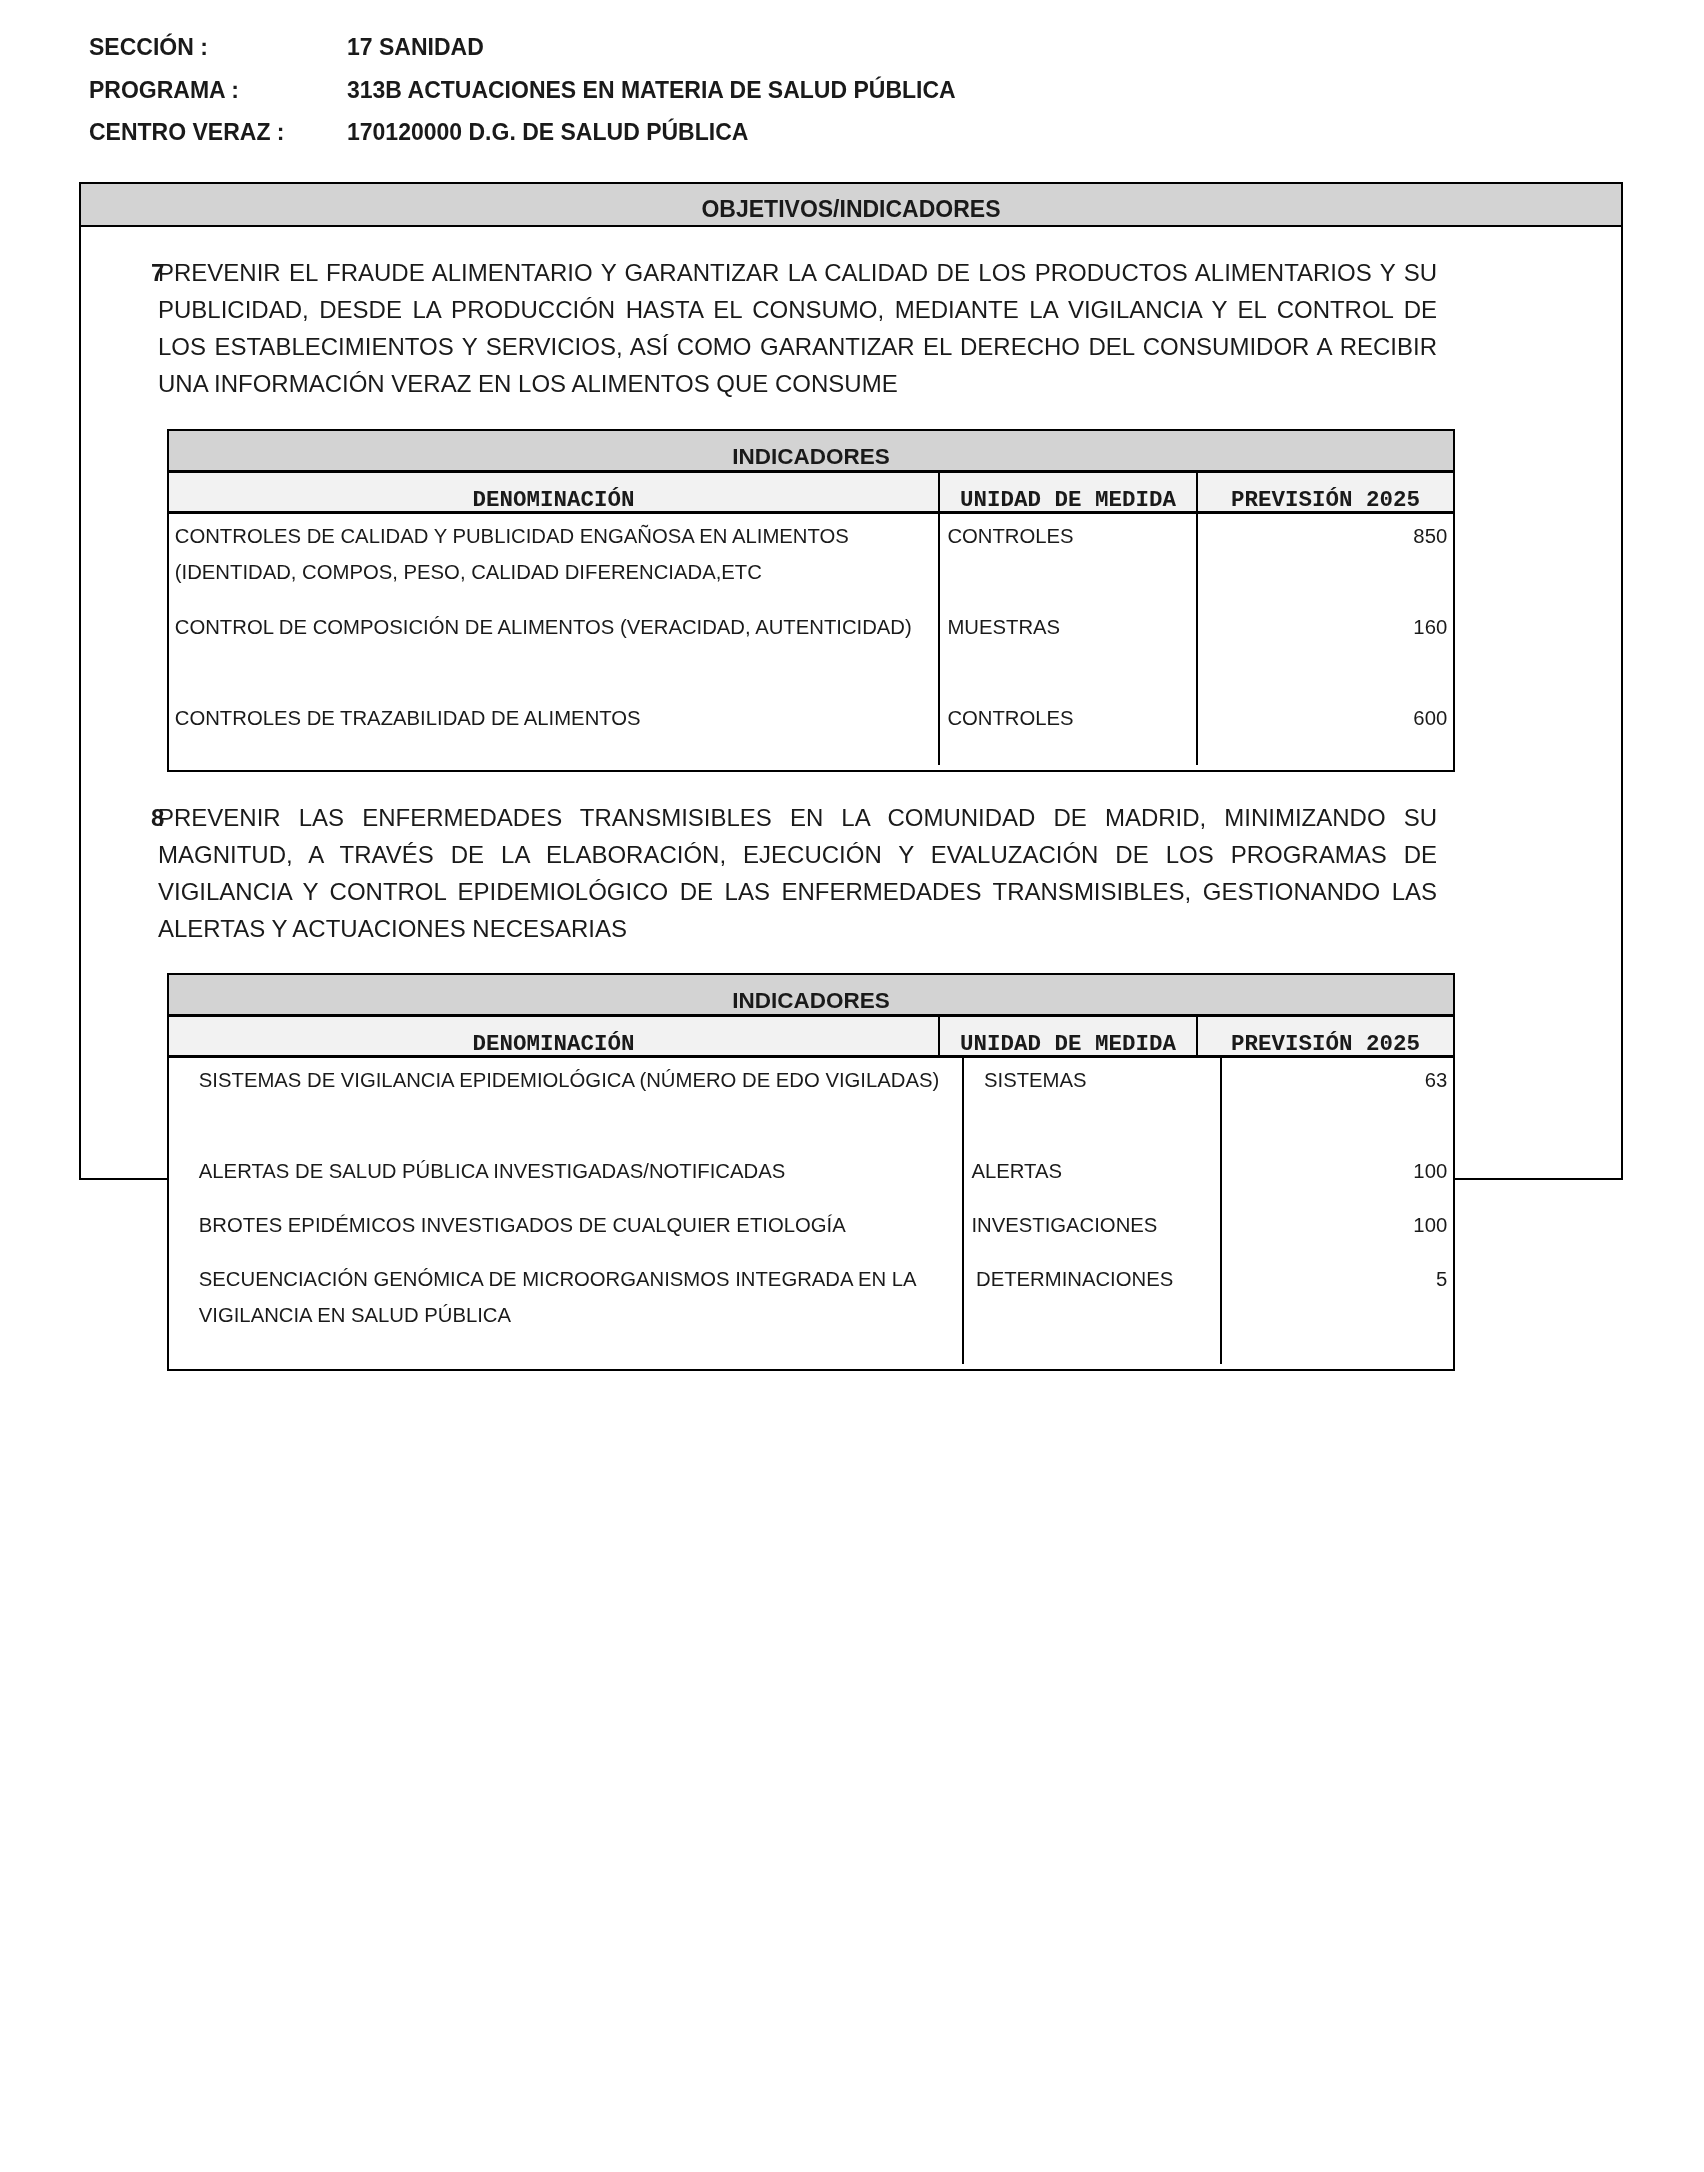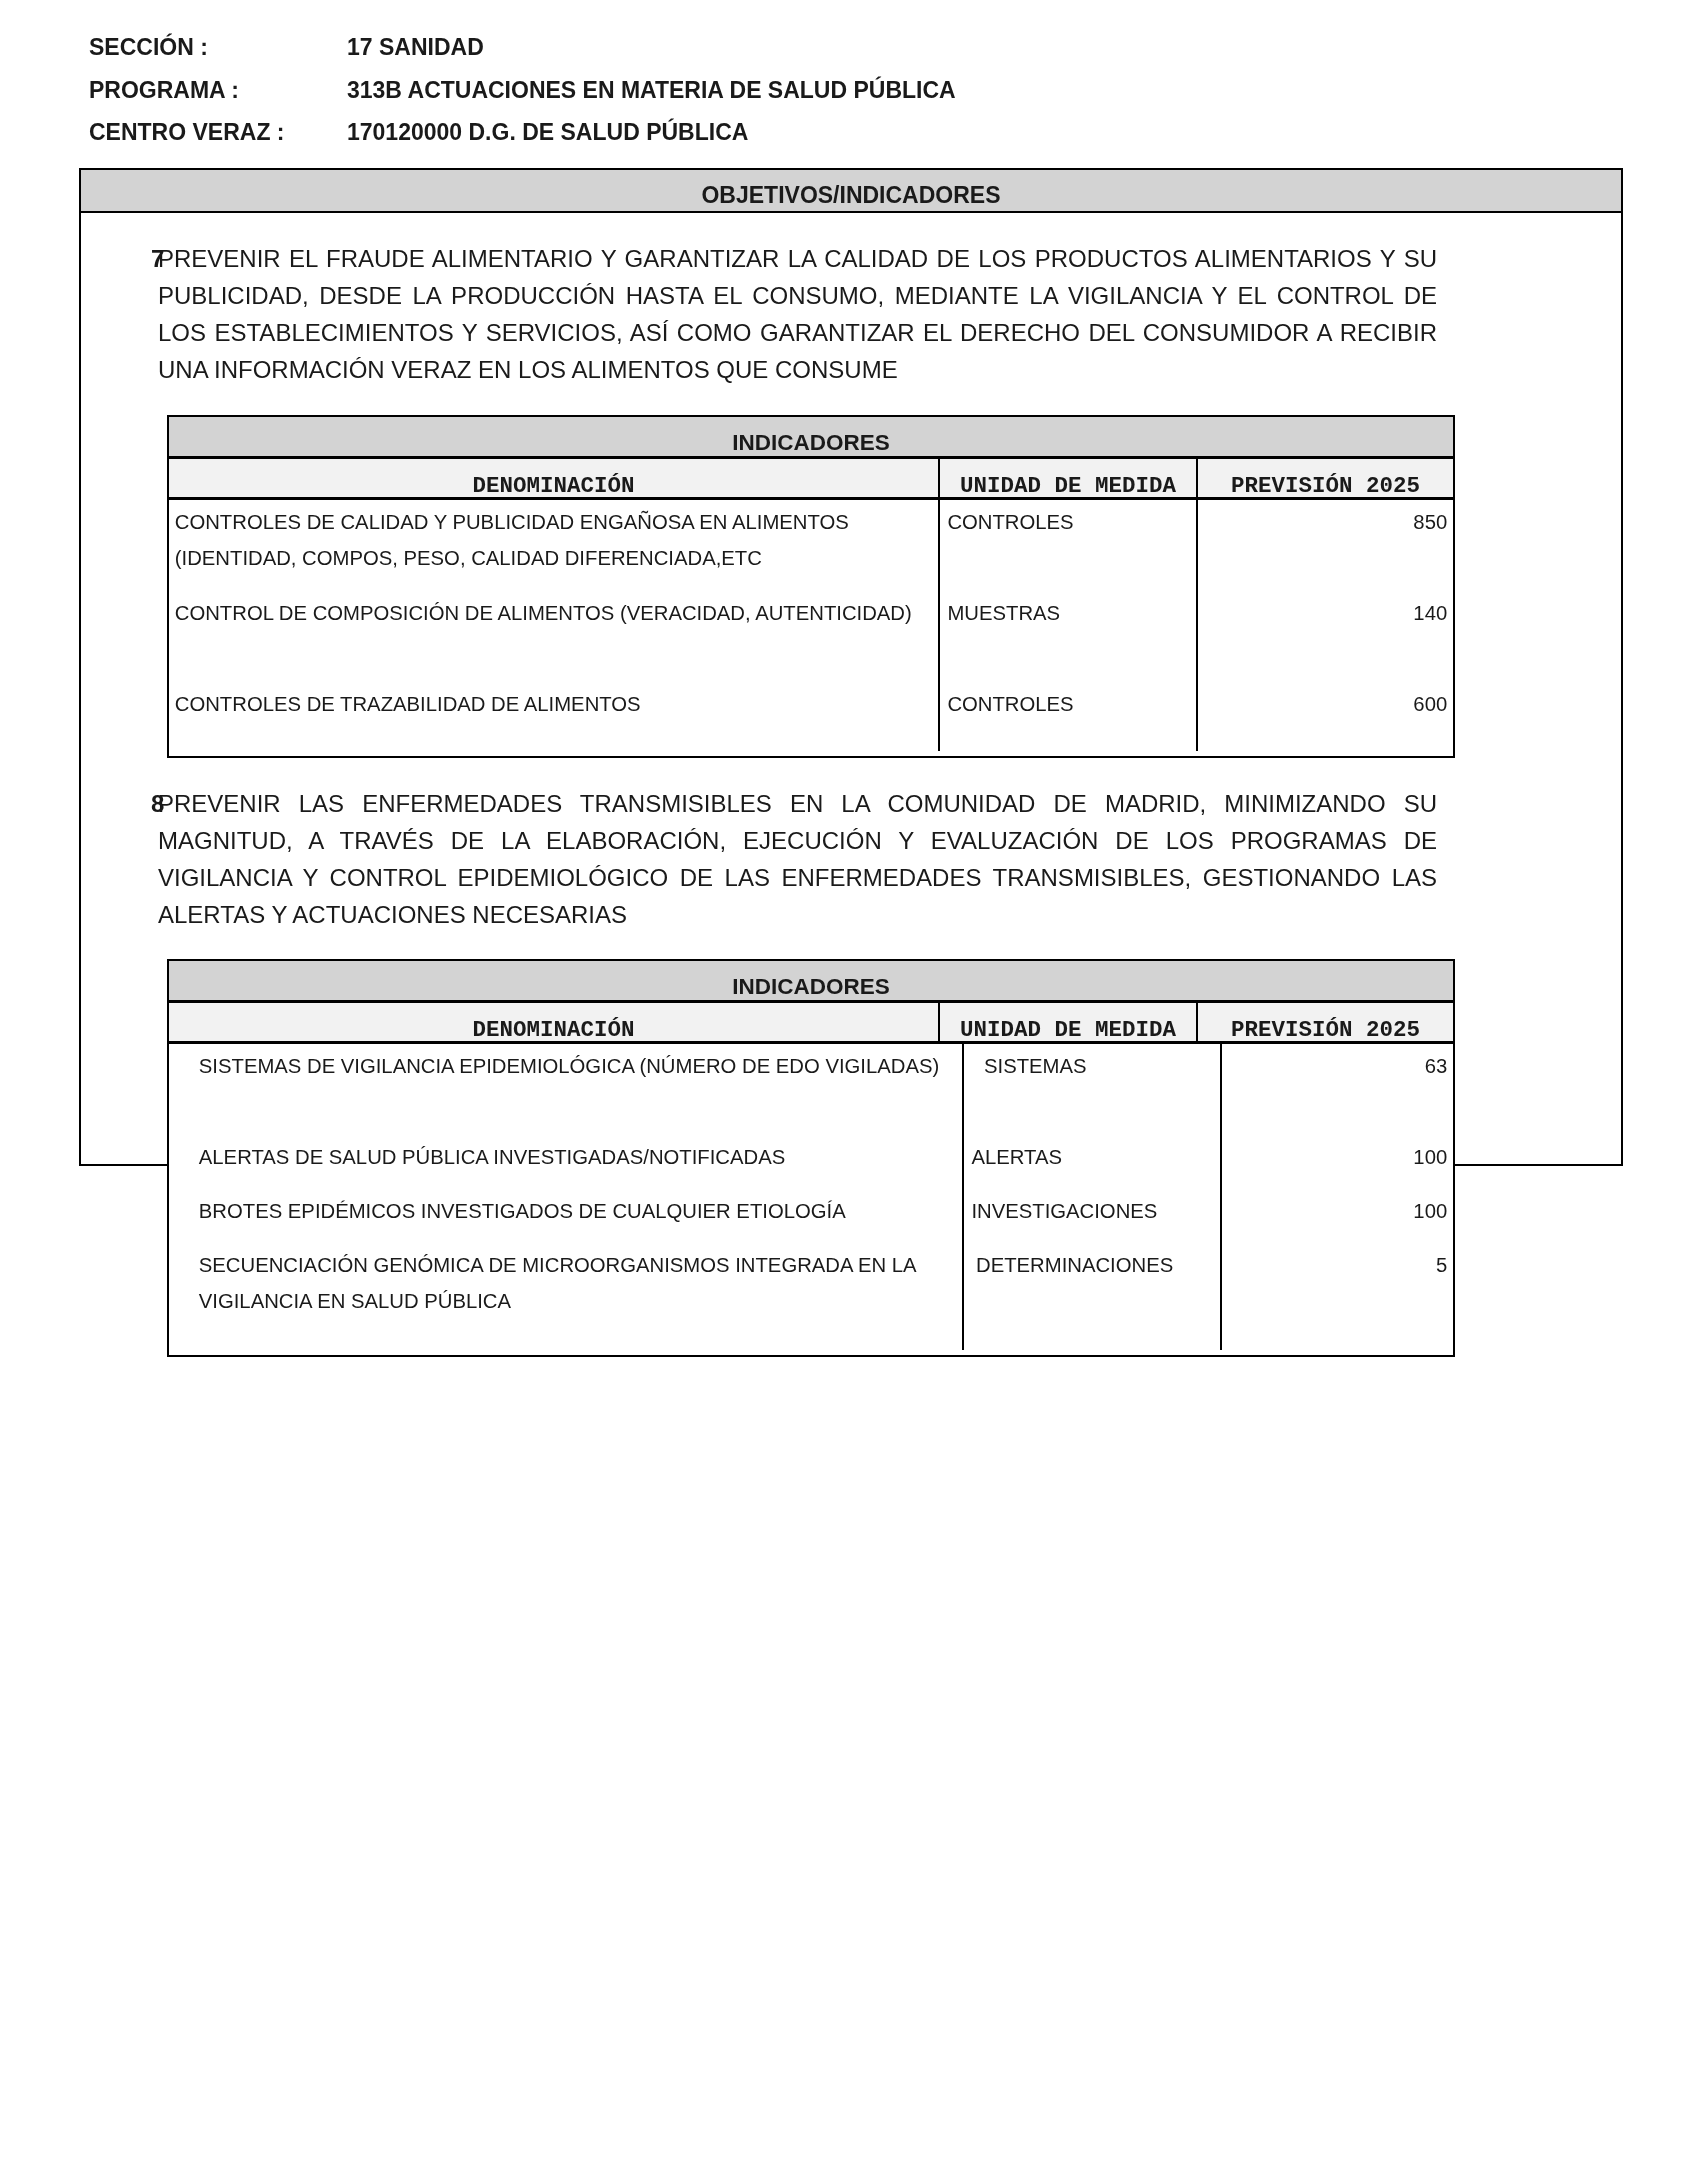--- a/index.html
+++ b/index.html
@@ -5,21 +5,21 @@
   html, body { margin: 0; padding: 0; background: #ffffff; }
   body {
     width: 1705px; height: 2172px; position: relative;
     font-family: "Liberation Sans", sans-serif; color: #1a1a1a;
     overflow: hidden;
   }
   .meta { position: absolute; left: 89px; font-weight: bold; font-size: 23px; line-height: 29px; }
   .meta .lbl { position: absolute; left: 0; white-space: nowrap; }
   .meta .val { position: absolute; left: 258px; white-space: nowrap; }
   .outer {
-    position: absolute; left: 79px; top: 168px; width: 1544px; height: 998px;
+    position: absolute; left: 79px; top: 182px; width: 1544px; height: 998px;
     border: 2.9px solid #000; box-sizing: border-box;
   }
   .outer-head {
     height: 43px; background: #d3d3d3; border-bottom: 2.9px solid #000;
     text-align: center; font-weight: bold; font-size: 23px; line-height: 51px;
     box-sizing: border-box;
   }
   .objective {
     position: absolute; left: 70px; width: 1307px;
     font-size: 24px; line-height: 37px;
@@ -86,21 +86,21 @@
       <div style="position:absolute; left:1027px; top:0; bottom:0; border-left:2.2px solid #000;"></div>
       <div style="position:absolute; left:0; right:0; top:4.4px;">
         <div class="row" style="height:91px;">
           <div class="c1" style="border:none;"><span class="cell-text">CONTROLES DE CALIDAD Y PUBLICIDAD ENGAÑOSA EN ALIMENTOS (IDENTIDAD, COMPOS, PESO, CALIDAD DIFERENCIADA,ETC</span></div>
           <div class="c2" style="border:none; padding-left:9.4px;"><span>CONTROLES</span></div>
           <div class="c3" style="border:none;"><span>850</span></div>
         </div>
         <div class="row" style="height:91px;">
           <div class="c1" style="border:none;"><span class="cell-text">CONTROL DE COMPOSICIÓN DE ALIMENTOS (VERACIDAD, AUTENTICIDAD)</span></div>
           <div class="c2" style="border:none; padding-left:9.4px;"><span>MUESTRAS</span></div>
-          <div class="c3" style="border:none;"><span>140</span></div>
+          <div class="c3" style="border:none;"><span>160</span></div>
         </div>
         <div class="row" style="height:54px;">
           <div class="c1" style="border:none;"><span class="cell-text">CONTROLES DE TRAZABILIDAD DE ALIMENTOS</span></div>
           <div class="c2" style="border:none; padding-left:9.4px;"><span>CONTROLES</span></div>
           <div class="c3" style="border:none;"><span>600</span></div>
         </div>
       </div>
     </div>
   </div>
 

